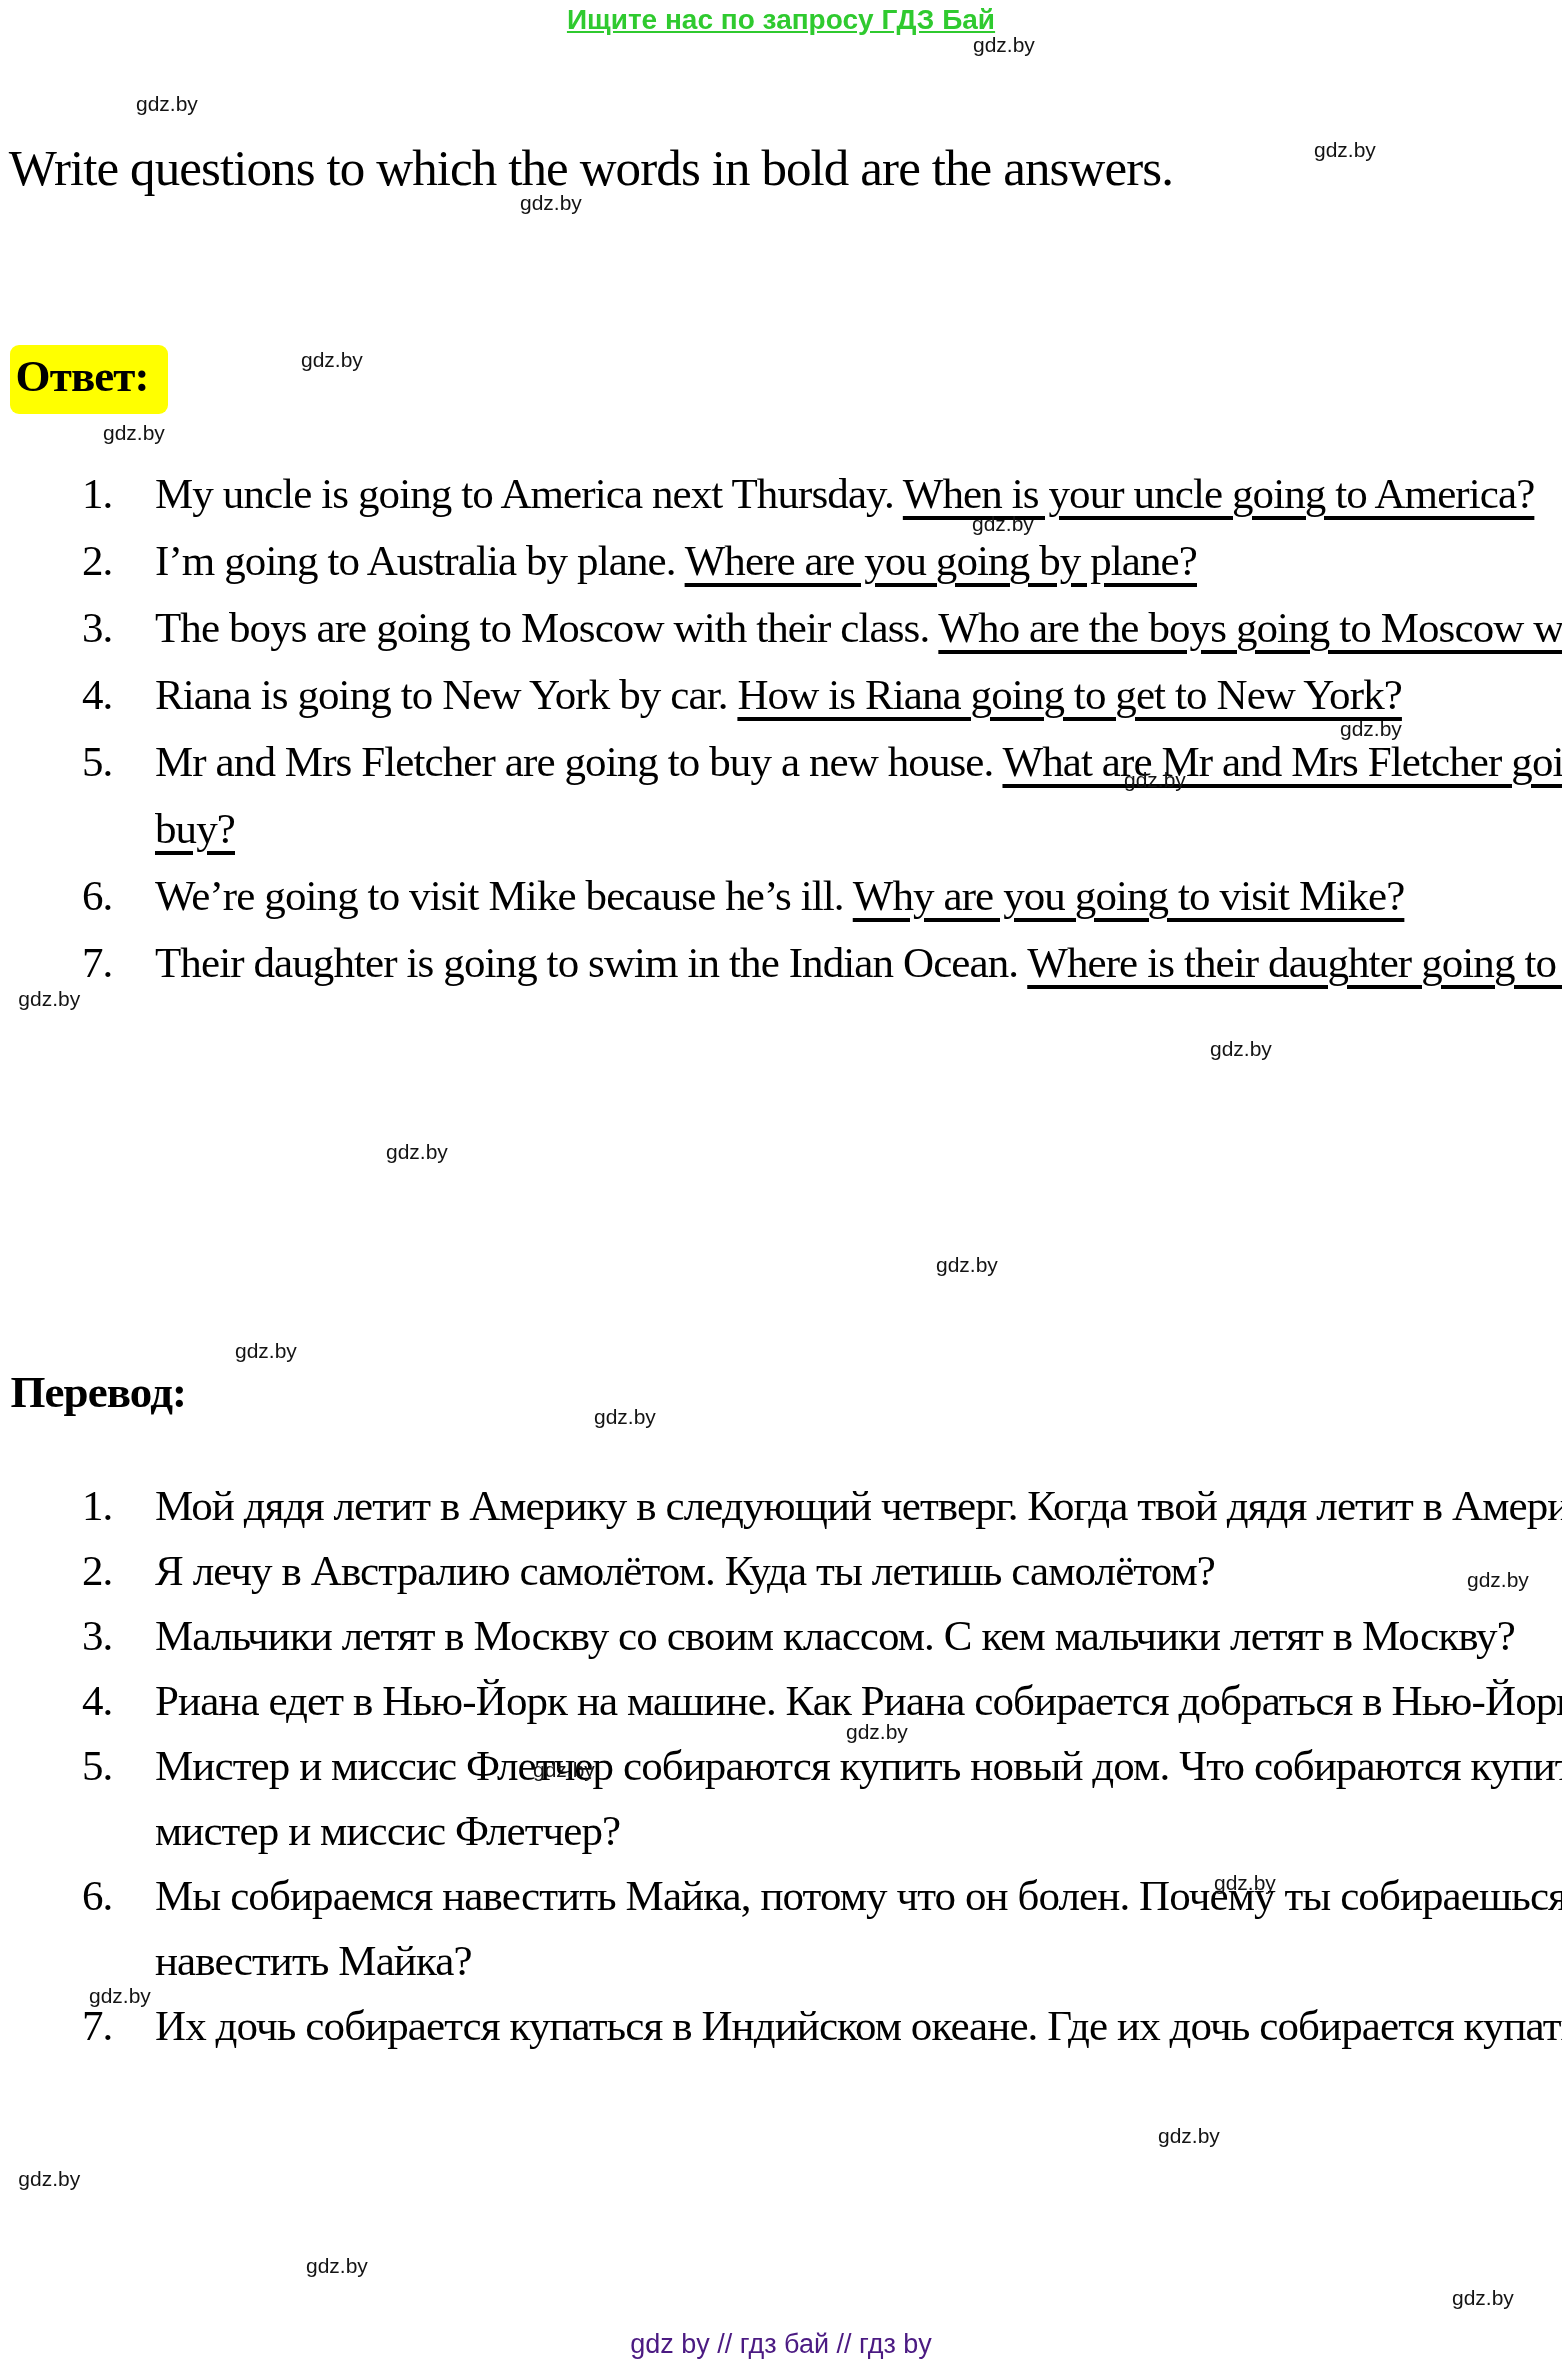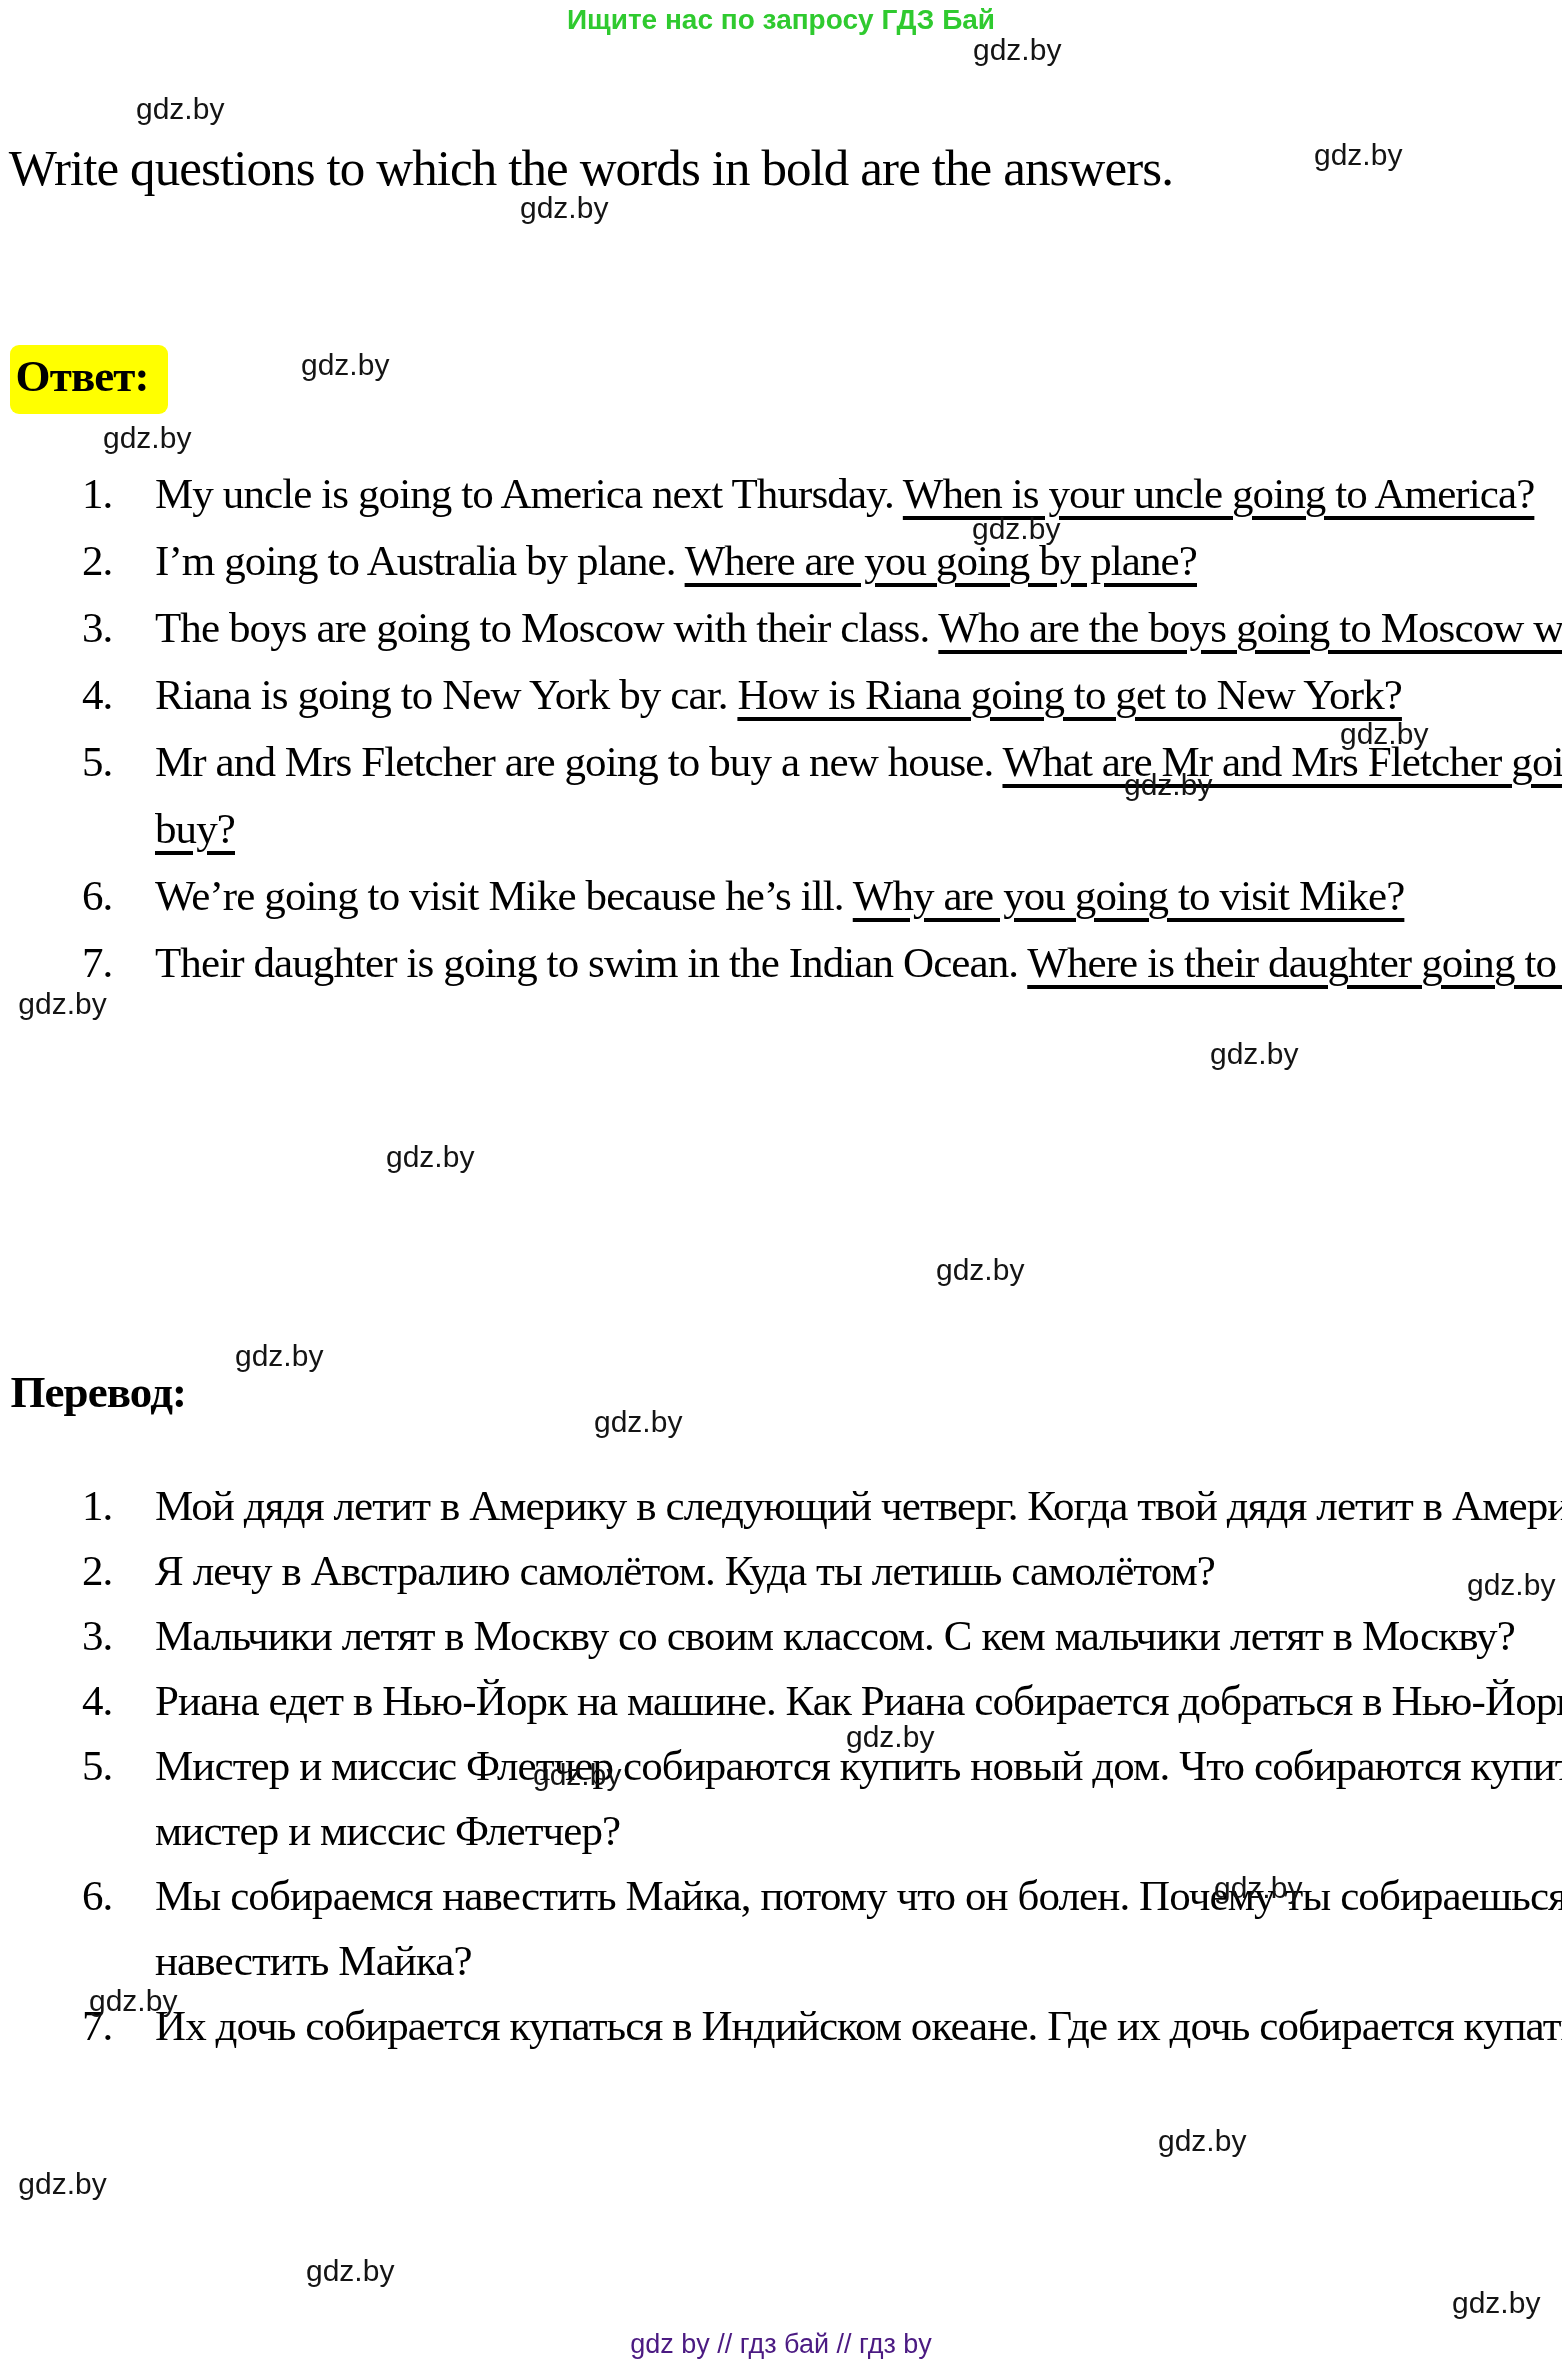--- a/index.html
+++ b/index.html
@@ -14,20 +14,21 @@
   }
 
   .promo {
     position: absolute;
     top: 3.5px; left: 0; width: 100%;
     text-align: center;
     font-family: "Liberation Sans", sans-serif;
     font-size: 28px;
     font-weight: bold;
     color: #2fca2f;
+    text-decoration: underline;
   }
 
   .title {
     position: absolute;
     left: 8.7px; top: 33px;
     font-size: 43px;
     font-weight: bold;
     letter-spacing: -0.9px;
     margin: 0;
   }
@@ -76,21 +77,21 @@
   .u {
     text-decoration: underline;
     text-decoration-thickness: 4.4px;
     text-underline-offset: 7.8px;
     text-align: right;
   }
 
   .wm {
     position: absolute;
     font-family: "Liberation Sans", sans-serif;
-    font-size: 30px;
+    font-size: 21px;
     color: #141414;
     white-space: nowrap;
   }
 
   .footer {
     position: absolute;
     top: 2329px; left: 0; width: 100%;
     text-align: center;
     font-family: "Liberation Sans", sans-serif;
     font-size: 27px;

